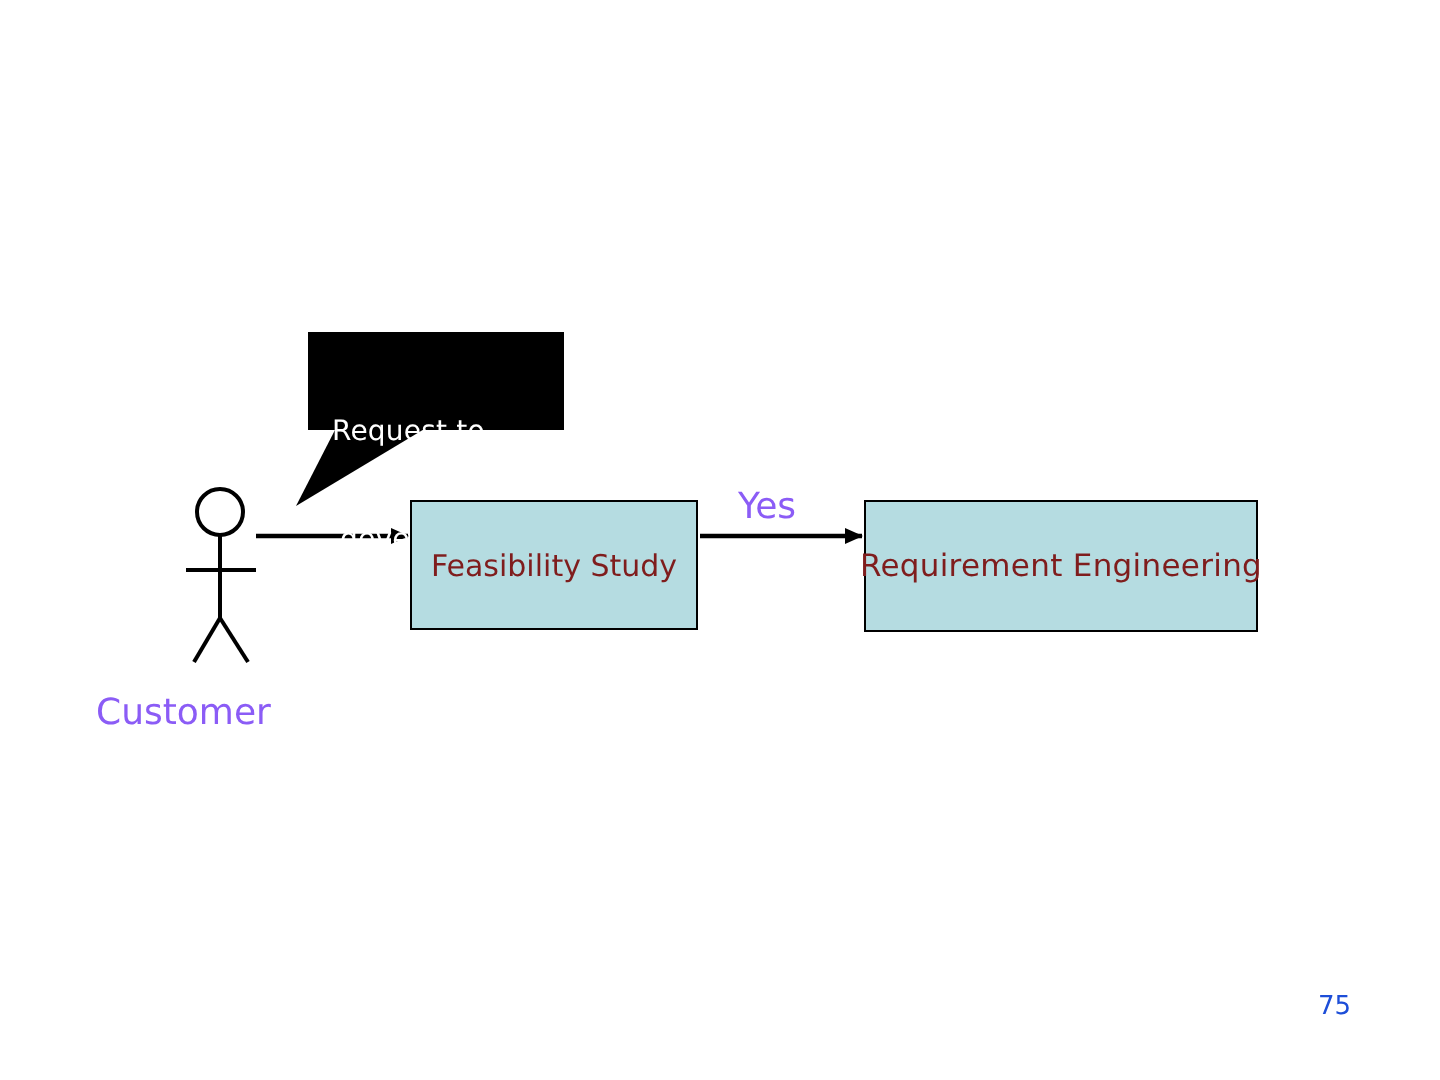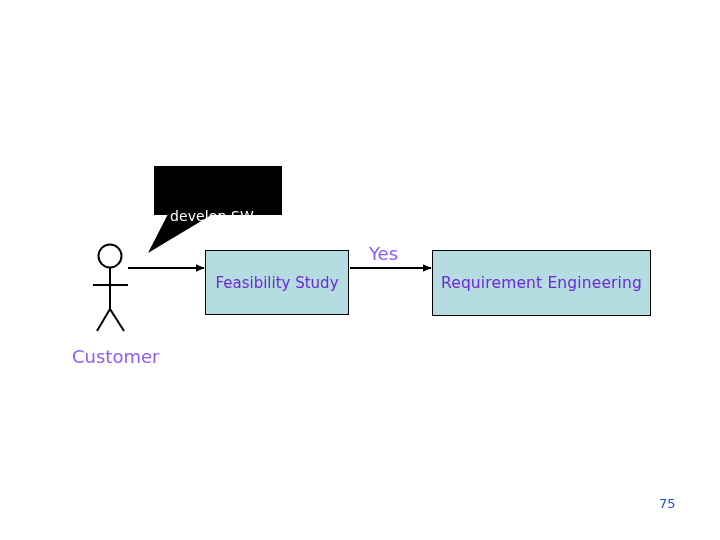--- a/index.html
+++ b/index.html
@@ -55,32 +55,32 @@
 
   
   .proc-box {
     position: absolute;
     background: #b5dce1;
     border: 1px solid #000000;
     box-sizing: border-box;
     display: flex;
     align-items: center;
     justify-content: center;
-    color: #6d28d9;
+    color: #7f1d1d;
   }
   #box-feasibility {
     left: 205px;
     top: 250px;
     width: 144px;
     height: 65px;
   }
   #box-requirement {
     left: 432px;
     top: 250px;
-    width: 219px;
+    width: 197px;
     height: 66px;
   }
   .proc-label {
     font-size: 15px;
     line-height: 18px;
     white-space: nowrap;
   }
   #box-requirement .proc-label {
     font-size: 15.5px;
     letter-spacing: 0.15px;
@@ -92,21 +92,21 @@
     color: #8b5cf6;
     white-space: nowrap;
   }
   #label-yes {
     left: 369px;
     top: 243px;
     font-size: 18px;
     line-height: 22px;
   }
   #label-customer {
-    left: 72px;
+    left: 48px;
     top: 346px;
     font-size: 18px;
     line-height: 22px;
   }
   #page-number {
     position: absolute;
     left: 659px;
     top: 496px;
     font-size: 13px;
     line-height: 16px;
@@ -137,20 +137,21 @@
       <line x1="110" y1="309" x2="124" y2="331"></line>
     </g>
 
     <line x1="128" y1="268" x2="204" y2="268" stroke="#000000" stroke-width="2.2" marker-end="url(#arrowhead)"></line>
 
     <line x1="350" y1="268" x2="431" y2="268" stroke="#000000" stroke-width="2.2" marker-end="url(#arrowhead)"></line>
   </svg>
 
   <div class="bubble-box"></div>
   <div class="bubble-text">
+    <div>Request to</div>
     <div class="bubble-line-2">develop SW</div>
   </div>
 
   <div id="box-feasibility" class="proc-box">
     <span class="proc-label">Feasibility Study</span>
   </div>
 
   <div id="box-requirement" class="proc-box">
     <span class="proc-label">Requirement Engineering</span>
   </div>

